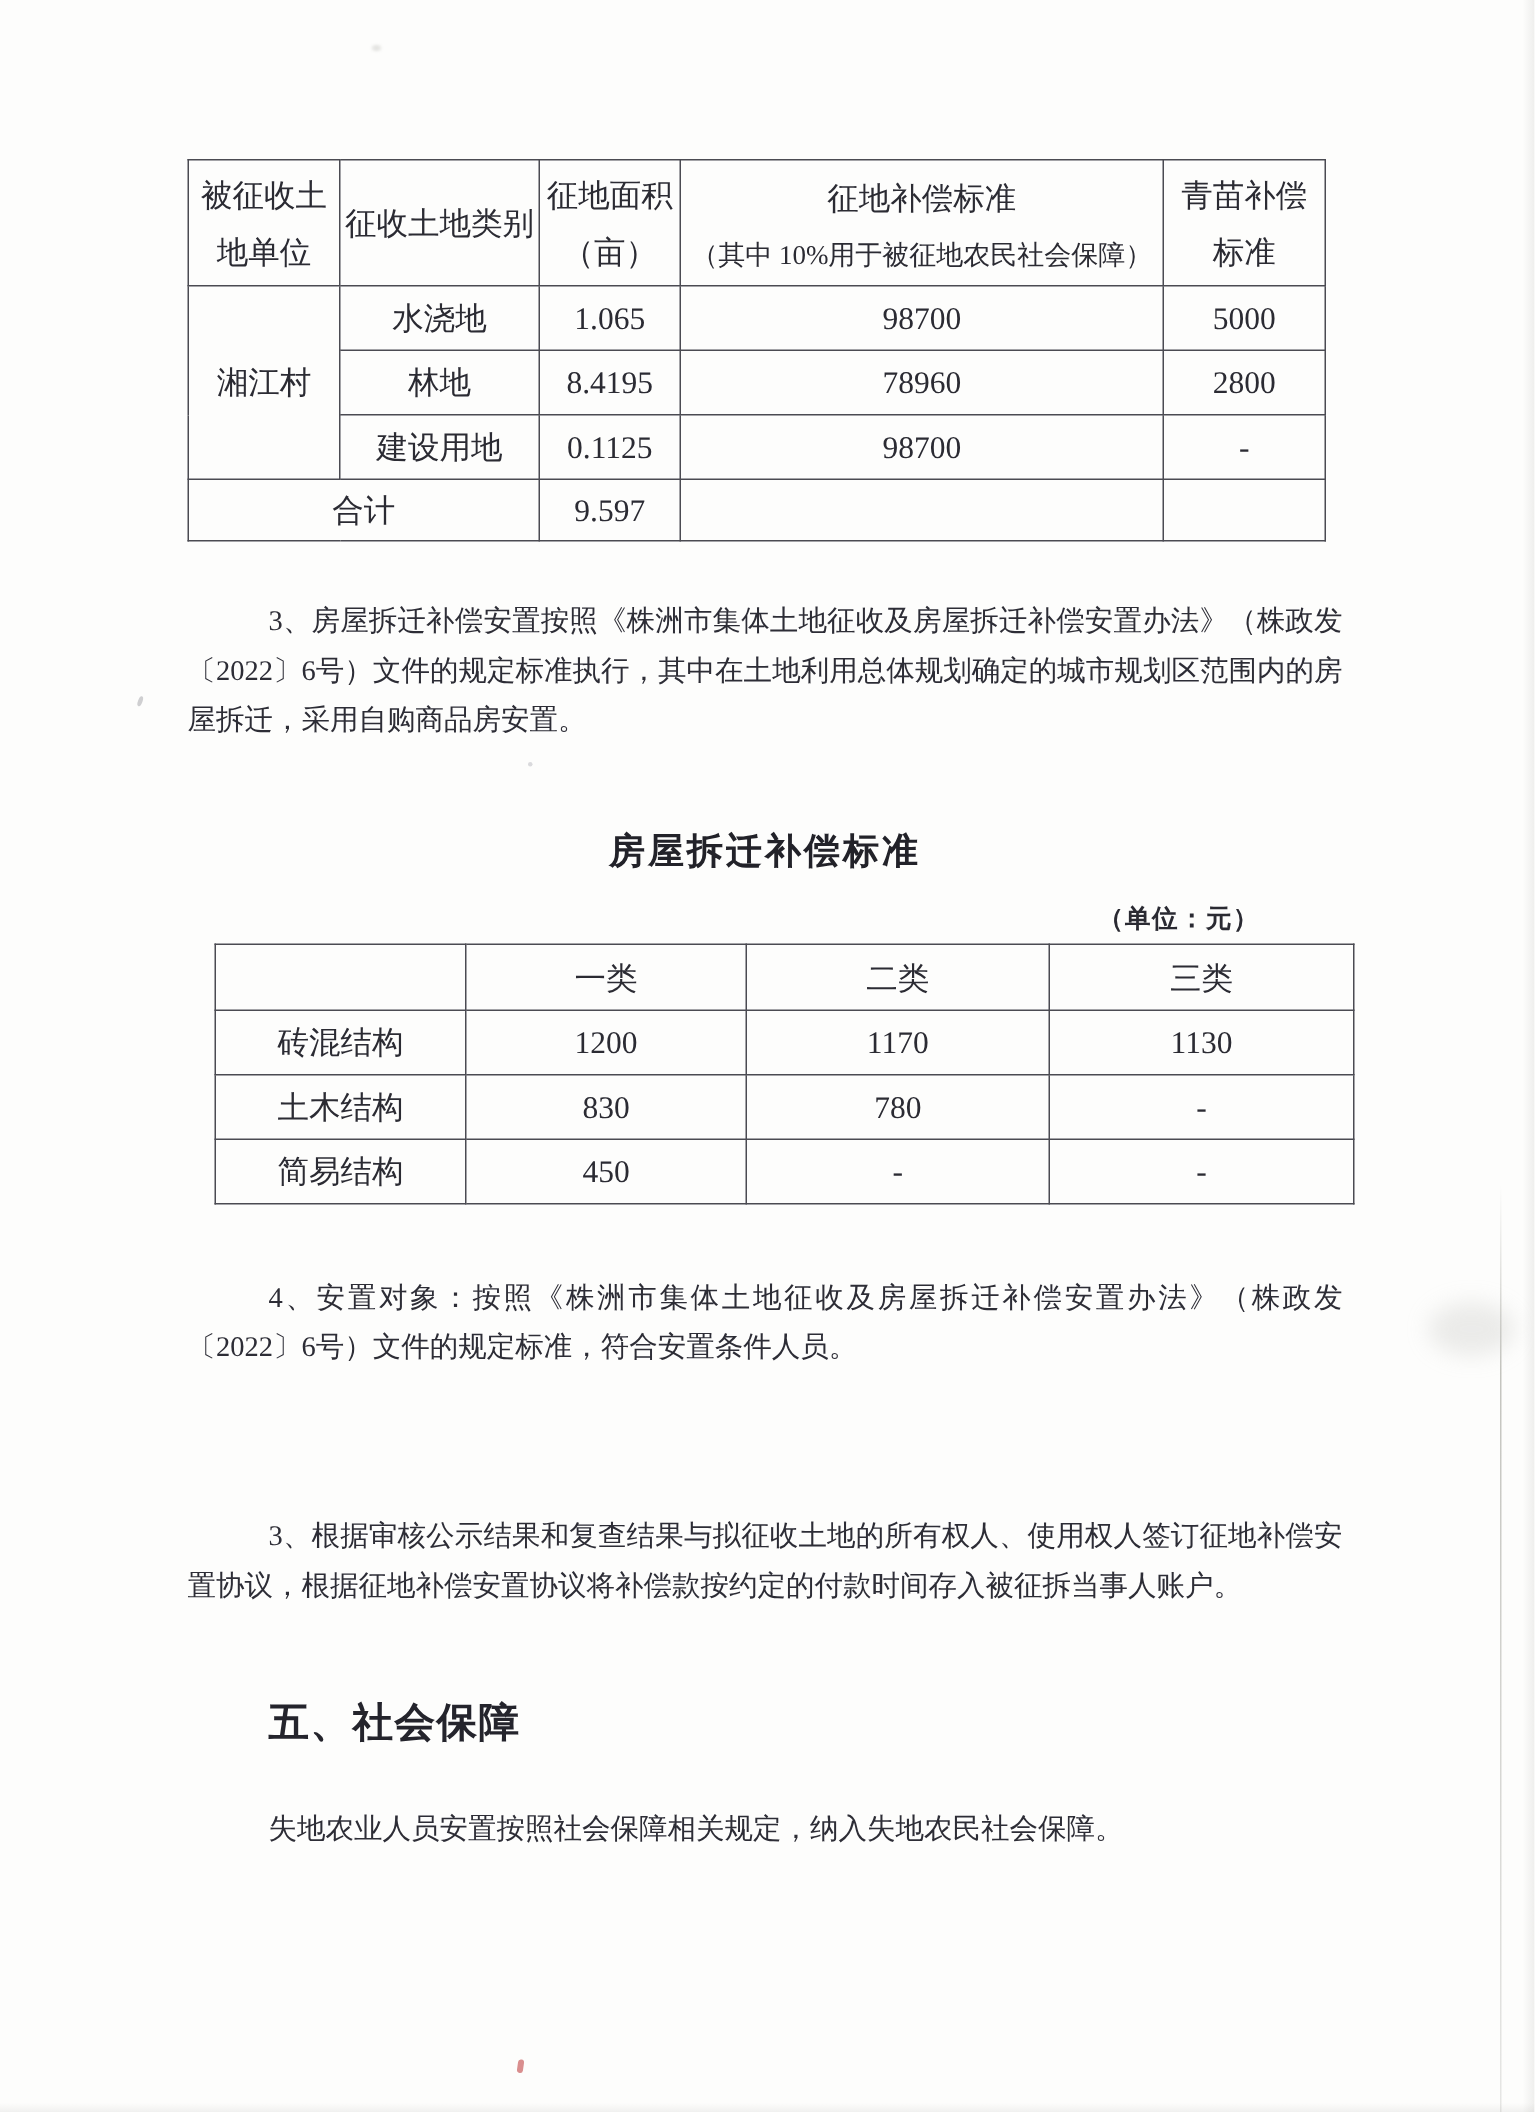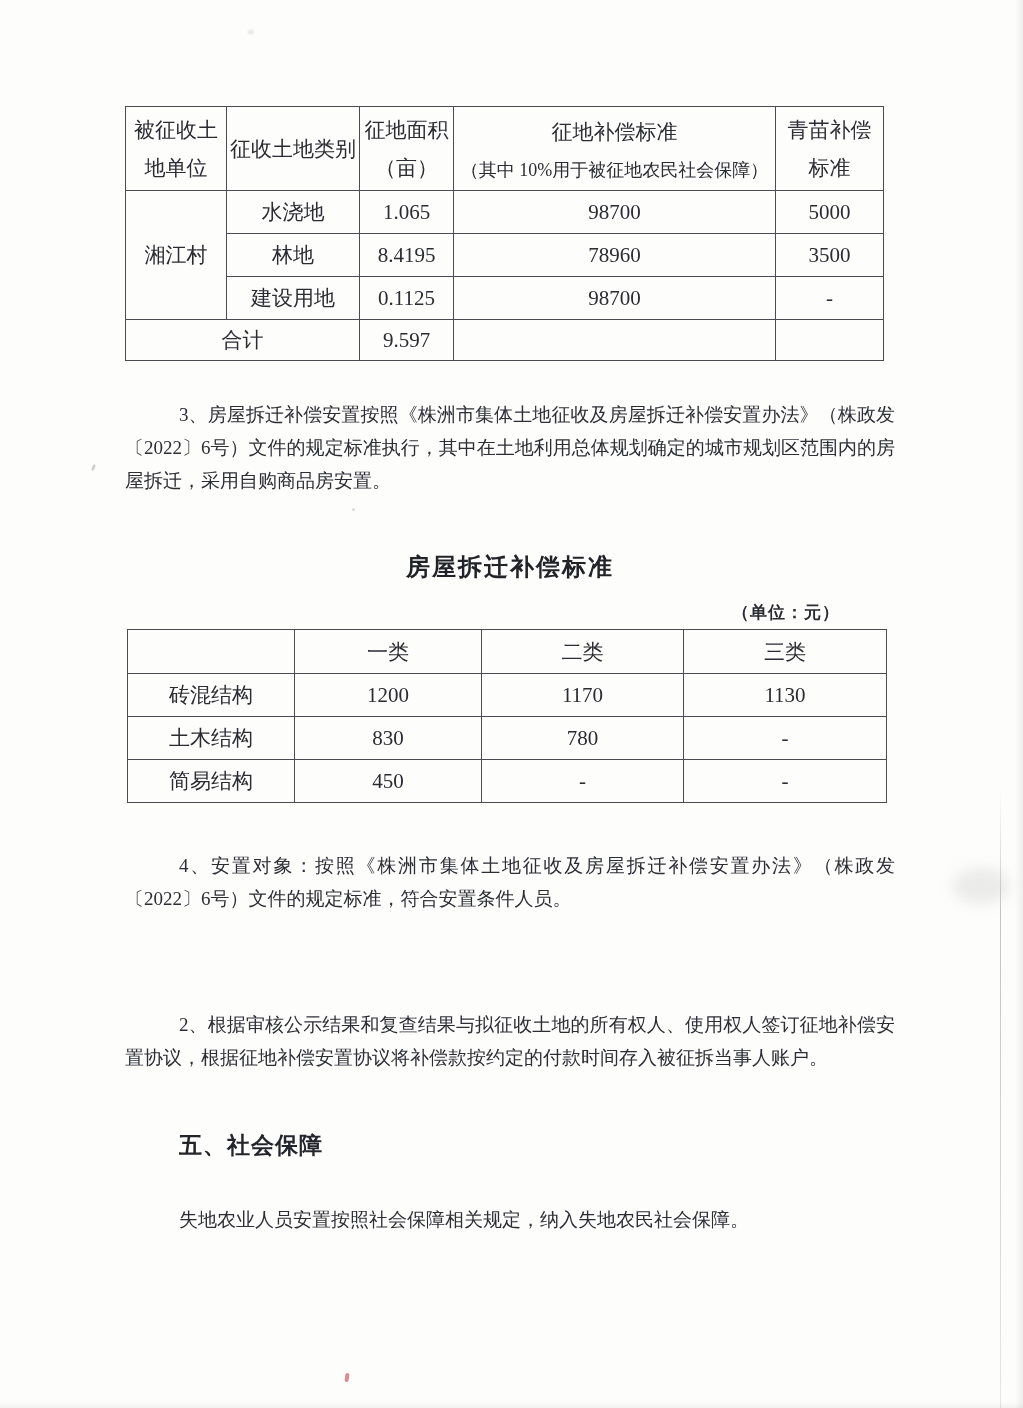--- a/index.html
+++ b/index.html
@@ -10,21 +10,21 @@
     color:#2d2d36;
   }
   
   table{border-collapse:collapse;table-layout:fixed;position:absolute;border-radius:26px;}
   th,td{
     border:1.6px solid #4b4b52;
     font-weight:400;text-align:center;vertical-align:middle;
     font-size:21px;color:#2b2b33;padding:0;
   }
   .t1{left:125px;top:106px;width:758px;}
-  .t2{left:127px;top:629px;width:759px;}
+  .t2{left:143px;top:629px;width:759px;}
   .t1 tr.hdr{height:84px;}
   .t1 tr.row{height:43px;}
   .t1 tr.total{height:41px;}
   .t2 tr.hdr{height:44px;}
   .t2 tr.row{height:43px;}
   .pre{white-space:pre-line;line-height:38px;}
   .comp1{display:block;font-size:21px;line-height:30px;margin-top:2px;}
   .comp2{display:block;font-size:18px;line-height:26px;margin-top:10px;}
   
   .para{
@@ -42,21 +42,21 @@
     font-weight:700;font-size:24px;letter-spacing:2px;color:#222229;
   }
   .unit-note{
     position:absolute;left:115px;top:601px;width:725px;text-align:right;
     font-family:"Liberation Sans","DejaVu Sans",sans-serif;
     font-weight:700;font-size:17px;letter-spacing:1px;color:#2a2a32;
   }
   .sec-heading{
     position:absolute;left:179px;top:1130px;
     font-family:"Liberation Sans","DejaVu Sans",sans-serif;
-    font-weight:700;font-size:23px;letter-spacing:1px;color:#24242c;
+    font-weight:700;font-size:27px;letter-spacing:1px;color:#24242c;
   }
   
   .red-speck{position:absolute;left:345px;top:1373px;width:4px;height:9px;
     background:#d98e8e;border-radius:2px;transform:rotate(8deg);}
   .edge-line{position:absolute;left:1000px;top:790px;width:1px;height:618px;
     background:linear-gradient(to bottom,rgba(150,150,140,0),rgba(140,140,130,.5) 20%,rgba(150,150,145,.22));}
   .speck-a{position:absolute;left:92px;top:464px;width:3px;height:7px;
     background:rgba(120,120,130,.35);border-radius:50%;transform:rotate(20deg);}
   .speck-b{position:absolute;left:352px;top:508px;width:3px;height:3px;
     background:rgba(140,140,150,.3);border-radius:50%;}
@@ -98,21 +98,21 @@
       <td rowspan="3">湘江村</td>
       <td>水浇地</td>
       <td>1.065</td>
       <td>98700</td>
       <td>5000</td>
     </tr>
     <tr class="row">
       <td>林地</td>
       <td>8.4195</td>
       <td>78960</td>
-      <td>3500</td>
+      <td>2800</td>
     </tr>
     <tr class="row">
       <td>建设用地</td>
       <td>0.1125</td>
       <td>98700</td>
       <td>-</td>
     </tr>
     <tr class="total">
       <td colspan="2">合计</td>
       <td>9.597</td>
@@ -156,21 +156,21 @@
     <tr class="row">
       <td>简易结构</td>
       <td>450</td>
       <td>-</td>
       <td>-</td>
     </tr>
   </tbody>
 </table>
 
 <p class="para p4">4、安置对象：按照《株洲市集体土地征收及房屋拆迁补偿安置办法》（株政发〔2022〕6号）文件的规定标准，符合安置条件人员。</p>
-<p class="para p5">2、根据审核公示结果和复查结果与拟征收土地的所有权人、使用权人签订征地补偿安置协议，根据征地补偿安置协议将补偿款按约定的付款时间存入被征拆当事人账户。</p>
+<p class="para p5">3、根据审核公示结果和复查结果与拟征收土地的所有权人、使用权人签订征地补偿安置协议，根据征地补偿安置协议将补偿款按约定的付款时间存入被征拆当事人账户。</p>
 
 <div class="sec-heading">五、社会保障</div>
 <p class="para p6">失地农业人员安置按照社会保障相关规定，纳入失地农民社会保障。</p>
 
 <div class="red-speck"></div>
 <div class="edge-line"></div>
 <div class="speck-a"></div>
 <div class="speck-b"></div>
 <div class="speck-c"></div>
 <div class="smudge"></div>

